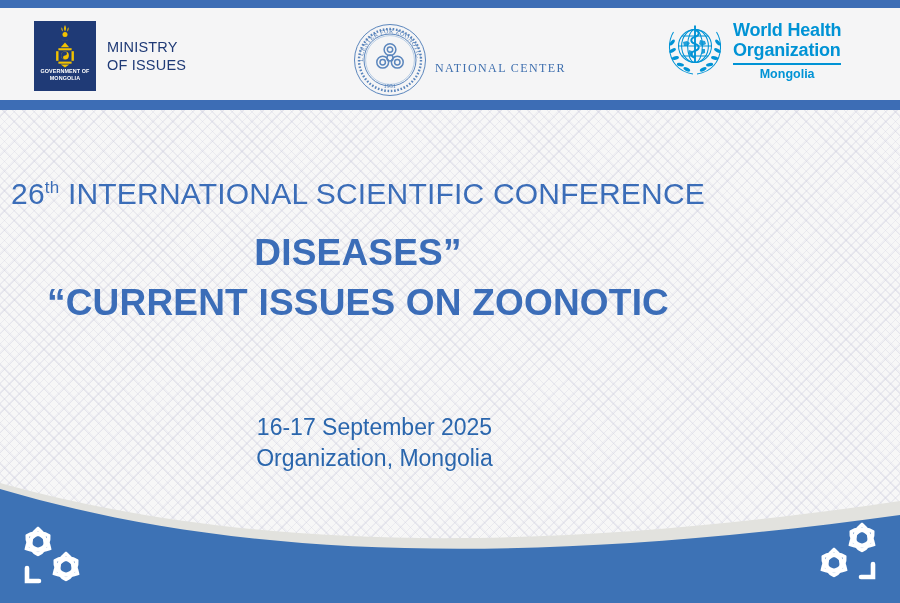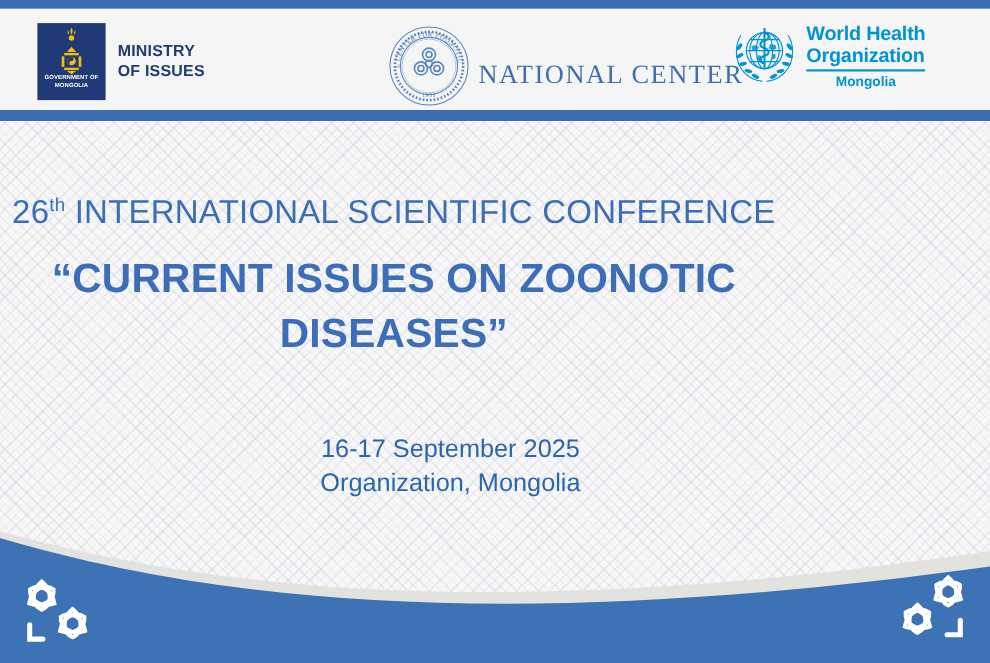--- a/index.html
+++ b/index.html
@@ -83,42 +83,42 @@
     color: #ffffff;
     font-size: 5.4px;
     font-weight: bold;
     letter-spacing: 0.1px;
     line-height: 7px;
     text-align: center;
   }
   .moh-text {
     color: #1f3a76;
     font-size: 14.5px;
-    font-weight: bold;
+    font-weight: normal;
     line-height: 18px;
     letter-spacing: 0.2px;
   }
 
   .logo-nczd {
     position: absolute;
     left: 352px; top: 22px;
     display: flex;
     align-items: center;
     gap: 7px;
   }
   .nczd-text {
     display: flex;
     flex-direction: column;
     justify-content: center;
     padding-top: 16px;
   }
   .nczd-l1 {
     color: #3f6fae;
     font-family: "Liberation Serif", serif;
-    font-size: 24px;
+    font-size: 12px;
     letter-spacing: 1.4px;
     line-height: 19px;
   }
   .nczd-l2 {
     color: #5b86bd;
     font-family: "Liberation Serif", serif;
     font-size: 10.5px;
     letter-spacing: 1.1px;
     line-height: 14px;
   }
@@ -175,24 +175,23 @@
     color: #3b6db8;
     font-size: 37px;
     font-weight: bold;
     line-height: 50px;
     letter-spacing: 0.2px;
     margin-top: 12px;
   }
 
   .meta-block {
     position: absolute;
-    left: 0; top: 392px;
+    left: 0; top: 412px;
     width: 749px;
     text-align: center;
-    margin-left: 35px;
   }
   .meta-line {
     color: #2a66ad;
     font-size: 23px;
     line-height: 31px;
   }
 
   
   .waves {
     position: absolute;
@@ -323,22 +322,22 @@
     </div>
   </div>
 
   <div class="header-rule"></div>
 
   <div class="body-area"></div>
 
   <div class="title-block">
     <div class="conf-line"><span>26</span><sup>th</sup><span> INTERNATIONAL SCIENTIFIC CONFERENCE</span></div>
     <div class="conf-title">
+      <div>DISEASES”</div>
       <div>“CURRENT ISSUES ON ZOONOTIC</div>
-      <div>DISEASES”</div>
     </div>
   </div>
 
   <div class="meta-block">
     <div class="meta-line">16-17 September 2025</div>
     <div class="meta-line">Organization, Mongolia</div>
   </div>
 
   <svg class="waves" viewBox="0 0 900 160" preserveAspectRatio="none">
     <path d="M0 40 C 210 98, 480 120, 900 58 L900 160 L0 160 Z" fill="#e2e2de"></path>

